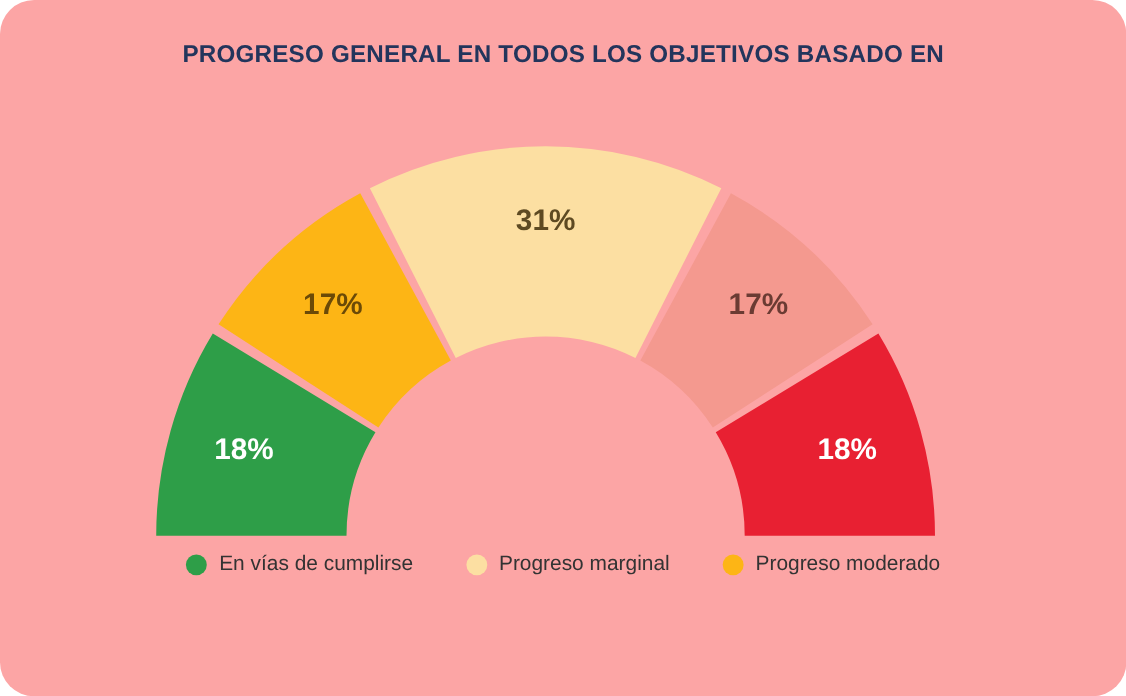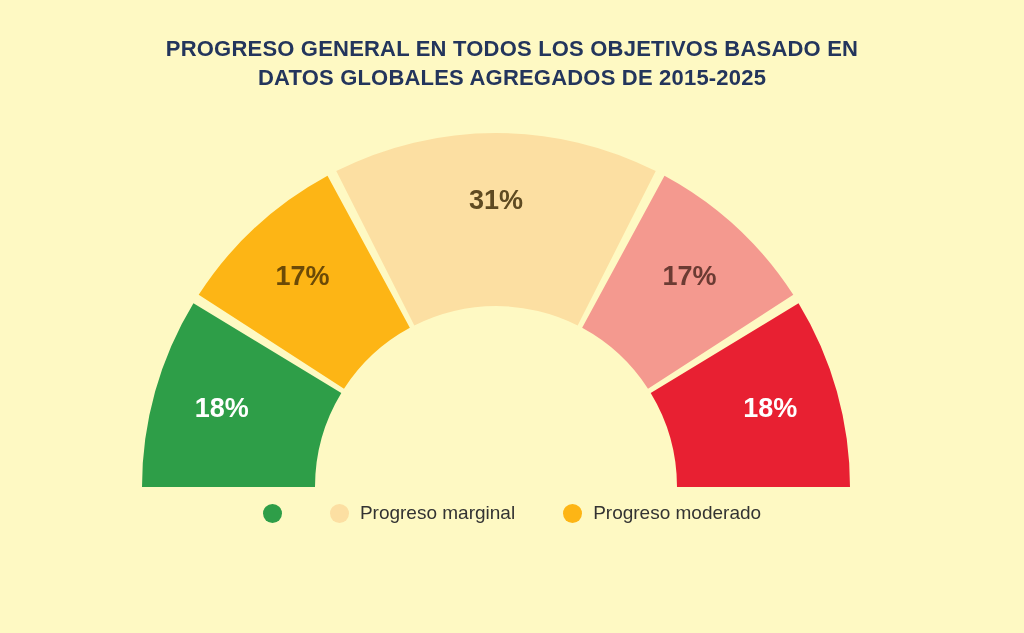--- a/index.html
+++ b/index.html
@@ -9,21 +9,22 @@
     height: 633px;
     background: #ffffff;
     font-family: "Liberation Sans", sans-serif;
     overflow: hidden;
   }
 
   #page {
     position: relative;
     width: 1024px;
     height: 633px;
-    background: #fef9c3;
+    background: #fca5a5;
+    border-radius: 31px;
   }
 
   
   .chart-title {
     position: absolute;
     top: 34px;
     left: 0;
     width: 1024px;
     text-align: center;
     color: #23355C;
@@ -85,21 +86,20 @@
     line-height: 22px;
   }
 </style>
 </head>
 <body>
 
 <div id="page">
 
   <div class="chart-title">
     <span class="tline">PROGRESO GENERAL EN TODOS LOS OBJETIVOS BASADO EN</span>
-    <span class="tline">DATOS GLOBALES AGREGADOS DE 2015-2025</span>
   </div>
 
   <div class="gauge-wrap">
     <svg class="gauge-svg" width="1024" height="390" viewBox="0 0 1024 390">
       <g id="gauge-segments">
           <path d="M 142 377.00000000000006 A 354 354 0 0 1 193.45485499196747 193.2000129704342 L 341.3088382868534 283.0231704735836 A 181 181 0 0 0 315 377 Z" fill="#2E9E48"></path>
           <path d="M 198.70480962885608 184.82411758447603 A 354 354 0 0 1 327.49989884745435 65.67426076281151 L 409.84599347850065 217.81932541827368 A 181 181 0 0 0 343.99313712661854 278.74057989488745 Z" fill="#FDB515"></path>
           <path d="M 336.25831931892156 61.09084303682431 A 354 354 0 0 1 655.7416806810784 61.09084303682425 L 577.6758310826982 215.47582652447795 A 181 181 0 0 0 414.3241689173017 215.47582652447795 Z" fill="#FCDFA2"></path>
           <path d="M 664.5001011525453 65.67426076281129 A 354 354 0 0 1 793.2951903711436 184.82411758447552 L 648.0068628733814 278.7405798948872 A 181 181 0 0 0 582.1540065214991 217.81932541827356 Z" fill="#F4998F"></path>
           <path d="M 798.5451450080323 193.20001297043368 A 354 354 0 0 1 850 376.9999999999999 L 677 376.99999999999994 A 181 181 0 0 0 650.6911617131464 283.0231704735833 Z" fill="#E82032"></path>
@@ -111,20 +111,21 @@
           <text x="689.403751715404" y="167.94013100930542" class="seg-label" fill="#6B3B33">17%</text>
           <text x="770.2556941262426" y="300.2220458768739" class="seg-label" fill="#FFFFFF">18%</text>
         </g>
     </svg>
   </div>
 
   <div class="legend">
     <div class="legend-row" id="legend-row-1">
         <div class="legend-item">
           <span class="legend-dot" style="background: rgb(46, 158, 72);"></span>
+          <span class="legend-text">En vías de cumplirse</span>
         </div>
         <div class="legend-item">
           <span class="legend-dot" style="background: rgb(252, 223, 162);"></span>
           <span class="legend-text">Progreso marginal</span>
         </div>
         <div class="legend-item">
           <span class="legend-dot" style="background: rgb(253, 181, 21);"></span>
           <span class="legend-text">Progreso moderado</span>
         </div>
       </div>

